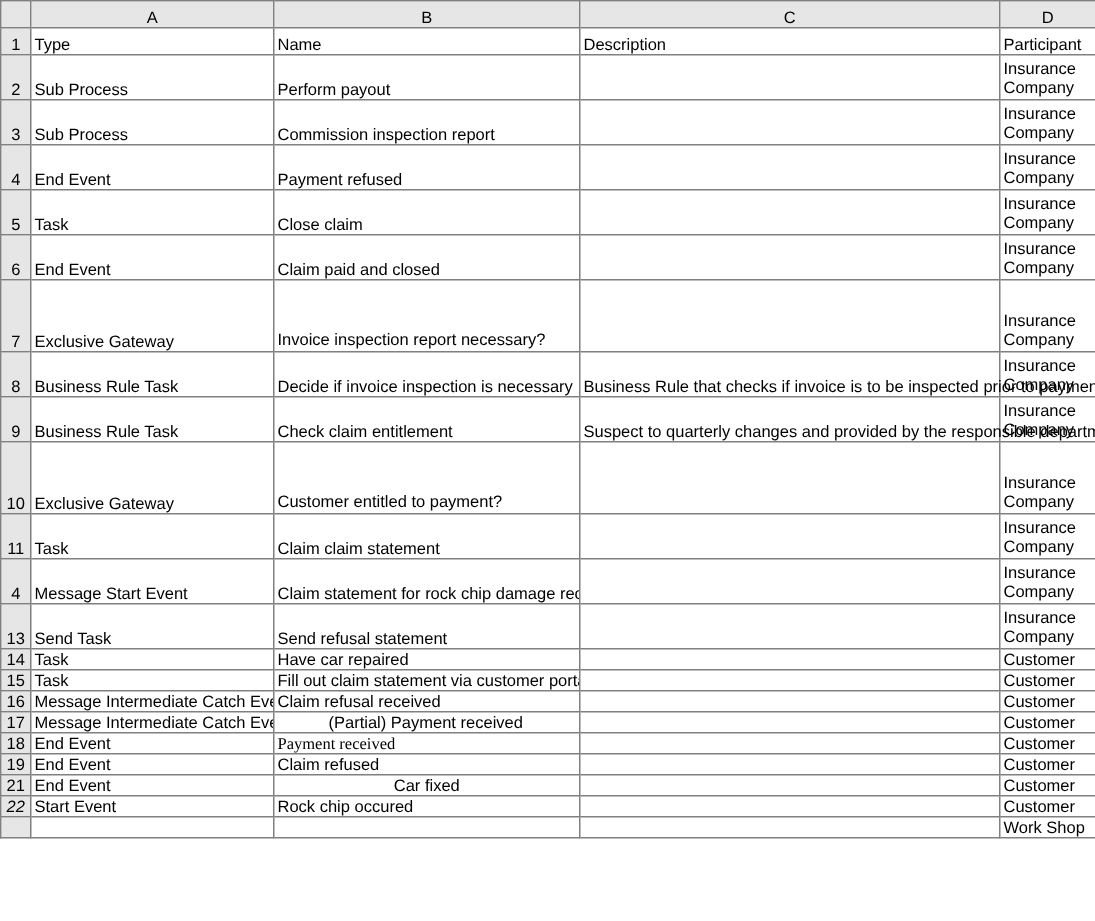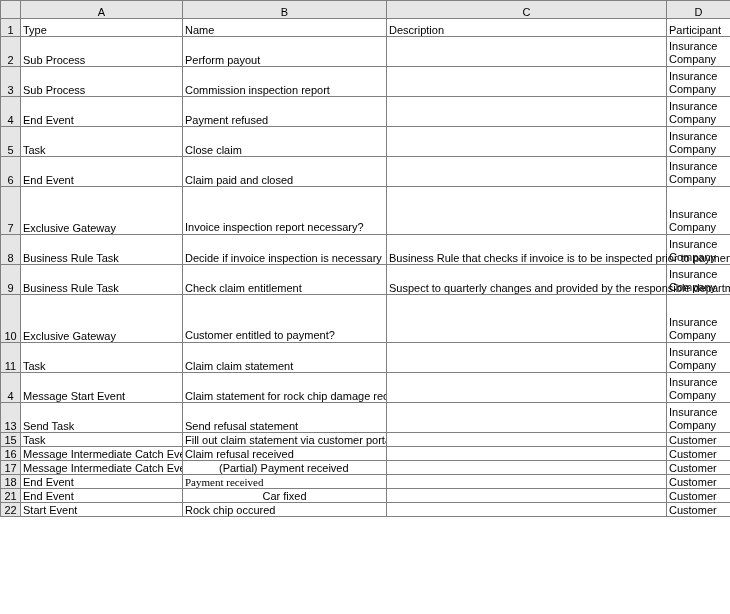--- a/index.html
+++ b/index.html
@@ -165,20 +165,27 @@
           <td style="height: 30px; white-space: normal; line-height: 13px;">Insurance Company</td>
         </tr>
         <tr>
           <th class="rowhdr" style="height: 30px;">13</th>
           <td style="height: 30px;">Send Task</td>
           <td style="height: 30px;">Send refusal statement</td>
           <td style="height: 30px; white-space: nowrap; overflow: visible;"></td>
           <td style="height: 30px; white-space: normal; line-height: 13px;">Insurance Company</td>
         </tr>
         <tr>
+          <th class="rowhdr" style="height: 14px;">14</th>
+          <td style="height: 14px;">Task</td>
+          <td style="height: 14px;">Have car repaired</td>
+          <td style="height: 14px; white-space: nowrap; overflow: visible;"></td>
+          <td style="height: 14px;">Customer</td>
+        </tr>
+        <tr>
           <th class="rowhdr" style="height: 14px;">15</th>
           <td style="height: 14px;">Task</td>
           <td style="height: 14px;">Fill out claim statement via customer portal</td>
           <td style="height: 14px; white-space: nowrap; overflow: visible;"></td>
           <td style="height: 14px;">Customer</td>
         </tr>
         <tr>
           <th class="rowhdr" style="height: 14px; margin-top: 16px;">16</th>
           <td style="height: 14px;">Message Intermediate Catch Event</td>
           <td style="height: 14px;">Claim refusal received</td>
@@ -193,28 +200,42 @@
           <td style="height: 14px;">Customer</td>
         </tr>
         <tr>
           <th class="rowhdr" style="height: 14px;">18</th>
           <td style="height: 14px;">End Event</td>
           <td style="height: 14px; font-family: Liberation Serif, serif;">Payment received</td>
           <td style="height: 14px; white-space: nowrap; overflow: visible;"></td>
           <td style="height: 14px;">Customer</td>
         </tr>
         <tr>
+          <th class="rowhdr" style="height: 14px;">19</th>
+          <td style="height: 14px;">End Event</td>
+          <td style="height: 14px;">Claim refused</td>
+          <td style="height: 14px; white-space: nowrap; overflow: visible;"></td>
+          <td style="height: 14px;">Customer</td>
+        </tr>
+        <tr>
           <th class="rowhdr" style="height: 14px;">21</th>
           <td style="height: 14px;">End Event</td>
           <td style="height: 14px; text-align: center;">Car fixed</td>
           <td style="height: 14px; white-space: nowrap; overflow: visible;"></td>
           <td style="height: 14px;">Customer</td>
         </tr>
         <tr>
-          <th class="rowhdr" style="height: 14px;">22</th>
+          <th class="rowhdr" style="height: 14px; font-style: italic;">22</th>
           <td style="height: 14px;">Start Event</td>
           <td style="height: 14px;">Rock chip occured</td>
           <td style="height: 14px; white-space: nowrap; overflow: visible;"></td>
           <td style="height: 14px;">Customer</td>
+        </tr>
+        <tr>
+          <th class="rowhdr" style="height: 14px;"></th>
+          <td style="height: 14px;"></td>
+          <td style="height: 14px;"></td>
+          <td style="height: 14px; white-space: nowrap; overflow: visible;"></td>
+          <td style="height: 14px;">Work Shop</td>
         </tr>
       </tbody>
   </table>
 </div>
 
 </body></html>

